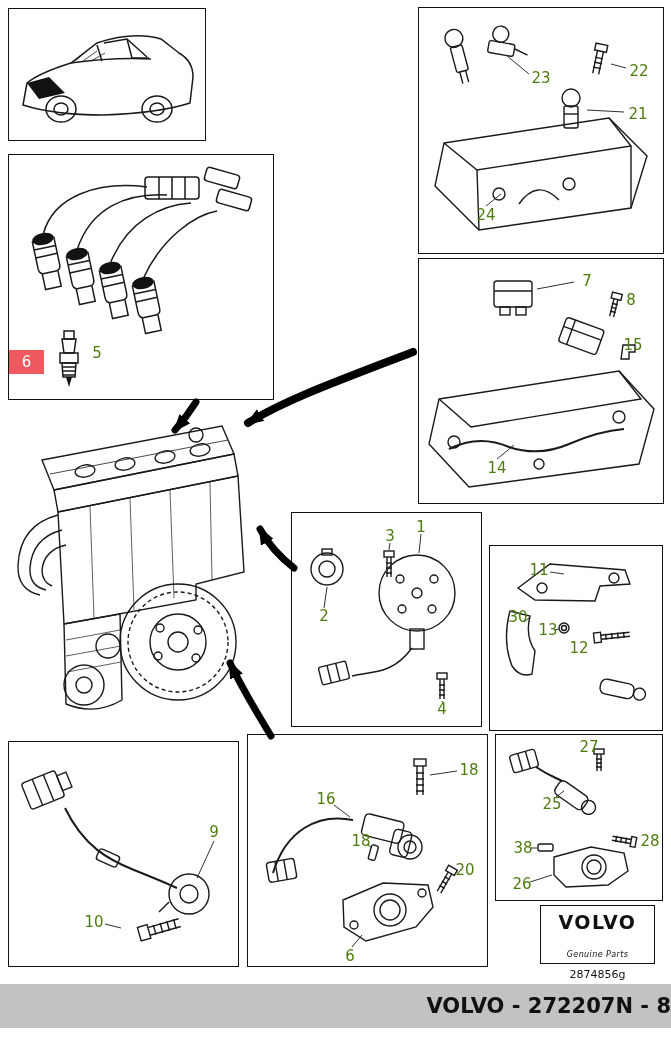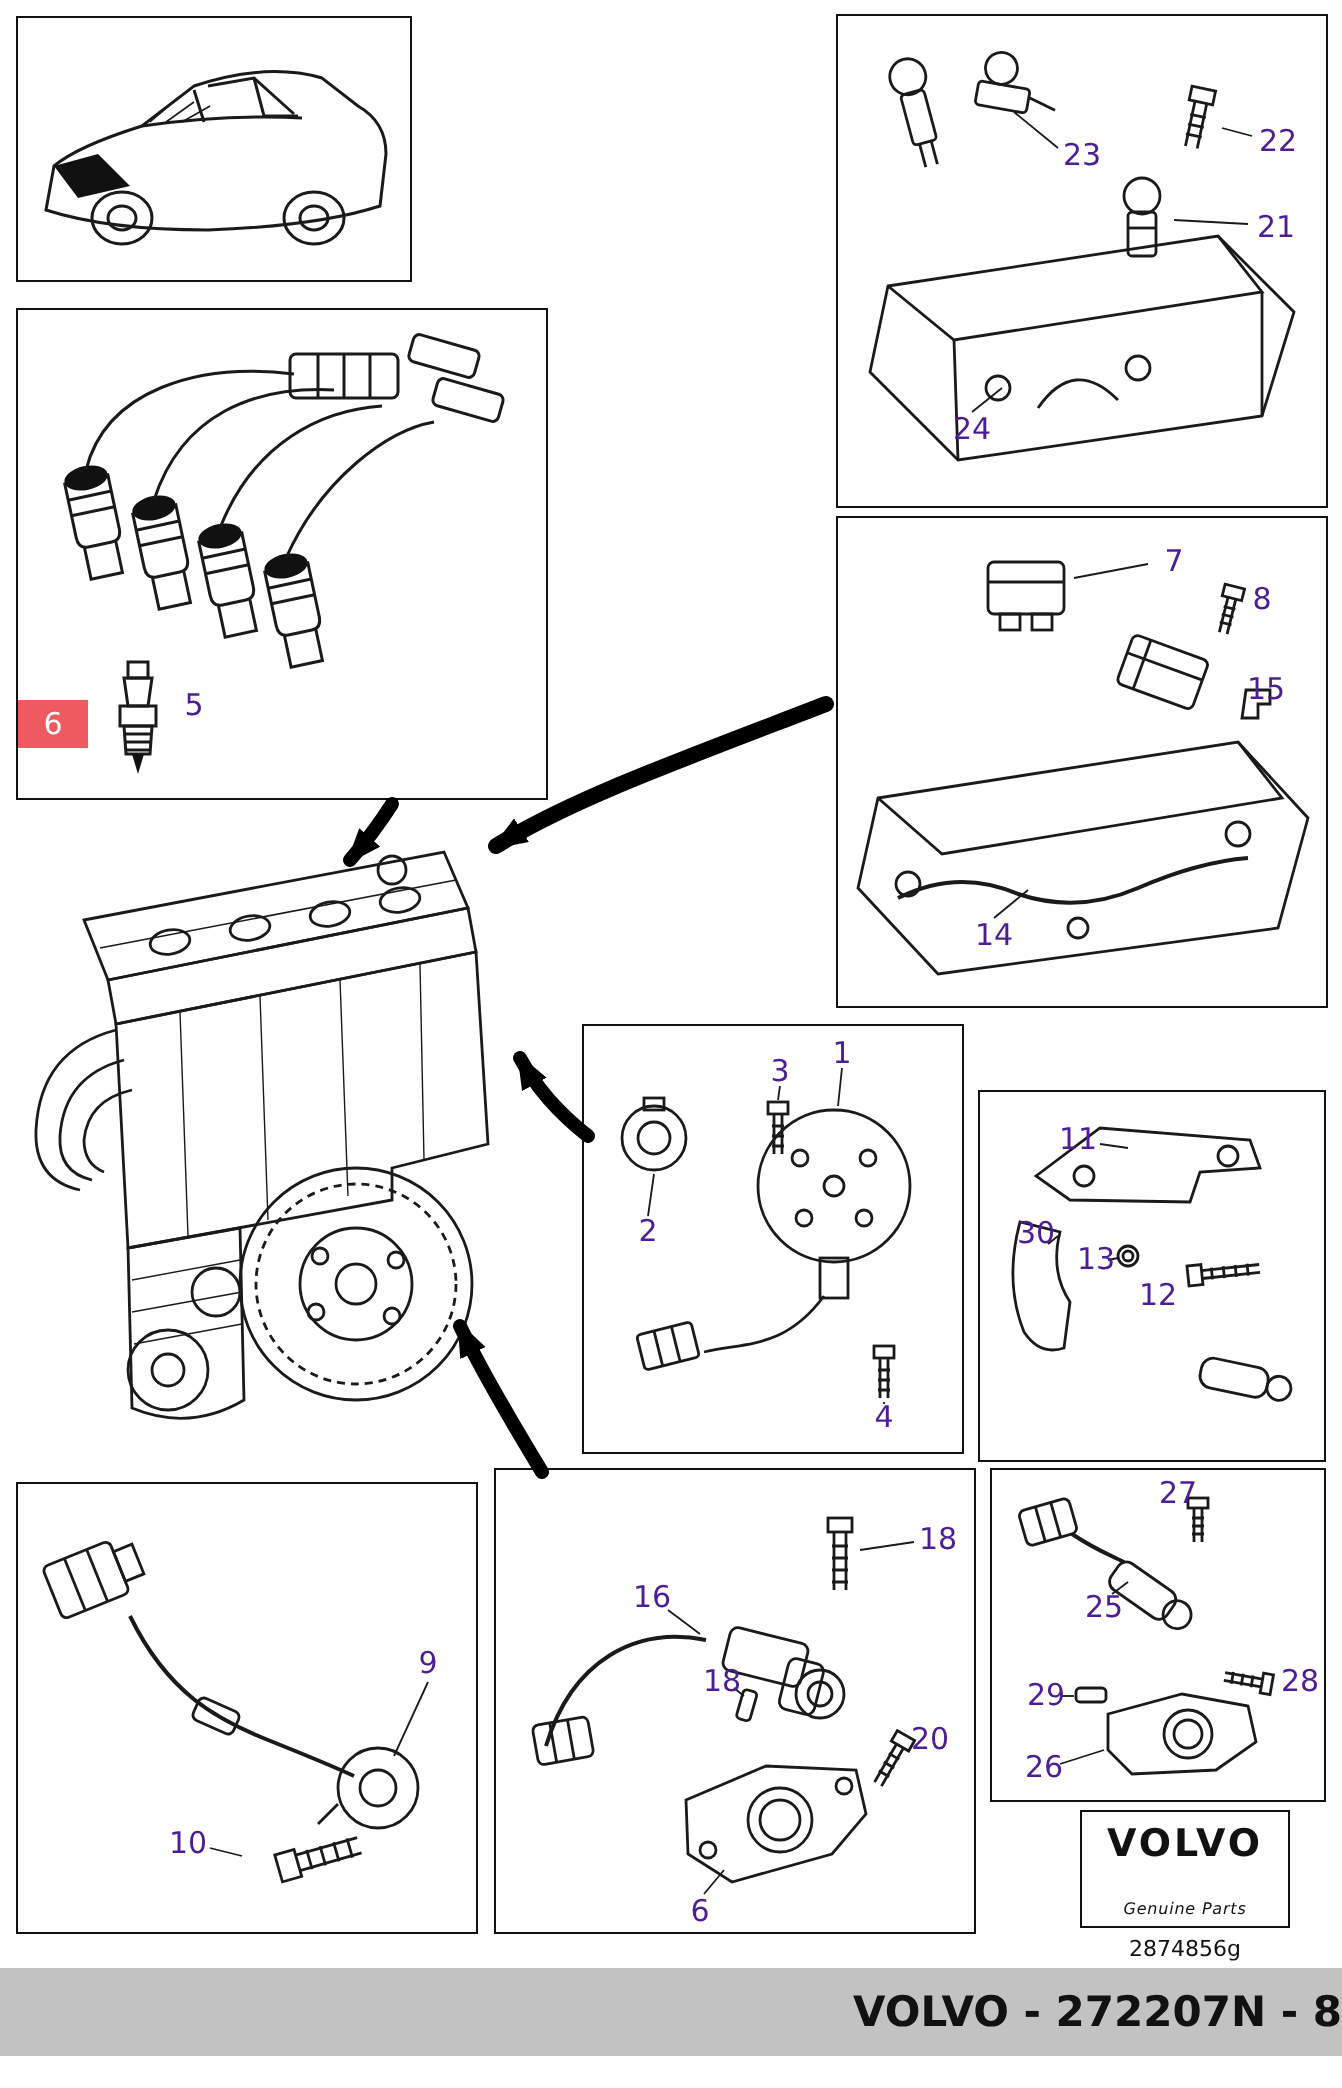--- a/index.html
+++ b/index.html
@@ -1,27 +1,27 @@
 <!DOCTYPE html>
 <html style="--highlight: #ee5a5f; --footer-bg: #c2c2c2;"><head>
 <meta charset="utf-8">
 <style>
   html,body{margin:0;padding:0;}
   #stage{position:relative;width:671px;height:1044px;background:#ffffff;overflow:hidden;
          font-family:"DejaVu Sans","Liberation Sans",sans-serif;color:#111;}
   .panel{position:absolute;border:1.5px solid #111;background:#fff;box-sizing:border-box;z-index:3;}
   .panel svg{position:absolute;left:0;top:0;display:block;}
-  .callout{position:absolute;transform:translate(-50%,-50%);font-size:15px;line-height:1;color:#4c1d95;z-index:7;}
+  .callout{position:absolute;transform:translate(-50%,-50%);font-size:15px;line-height:1;color:#4d7c0f;z-index:7;}
   .callout.hl{transform:translate(0,-50%);background:var(--highlight,#ee5a5f);color:#fff;
               width:35px;height:24px;display:flex;align-items:center;justify-content:center;}
   #engine-layer{position:absolute;left:0;top:340px;z-index:4;pointer-events:none;}
   .footer{position:absolute;left:0;top:984px;width:671px;height:44px;background:var(--footer-bg,#c2c2c2);
           display:flex;align-items:center;justify-content:flex-end;
           font-weight:bold;font-size:21px;z-index:8;}
-  .volvo-badge{position:absolute;left:540px;top:905px;width:105px;z-index:6;}
+  .volvo-badge{position:absolute;left:540px;top:905px;width:115px;z-index:6;}
   .badge-frame{border:1.5px solid #111;background:#fff;text-align:center;padding:5px 3px 4px;}
   .badge-brand{font-weight:bold;font-size:19px;letter-spacing:1.5px;}
   .badge-sub{font-size:8px;letter-spacing:.4px;margin-top:17px;font-style:italic;}
   .badge-code{text-align:center;font-size:11px;margin-top:4px;}
 </style>
 </head>
 <body>
 
 <div id="stage">
 
@@ -372,21 +372,21 @@
   <div class="callout" style="left:469px;top:770px">18</div>
   <div class="callout" style="left:465px;top:870px">20</div>
   <div class="callout" style="left:638px;top:114px">21</div>
   <div class="callout" style="left:639px;top:71px">22</div>
   <div class="callout" style="left:541px;top:78px">23</div>
   <div class="callout" style="left:486px;top:215px">24</div>
   <div class="callout" style="left:552px;top:804px">25</div>
   <div class="callout" style="left:522px;top:884px">26</div>
   <div class="callout" style="left:589px;top:747px">27</div>
   <div class="callout" style="left:650px;top:841px">28</div>
-  <div class="callout" style="left:523px;top:848px">29</div>
+  <div class="callout" style="left:523px;top:848px">38</div>
   <div class="callout" style="left:518px;top:617px">30</div>
 
   <div class="volvo-badge">
     <div class="badge-frame">
       <div class="badge-brand">VOLVO</div>
       <div class="badge-sub">Genuine Parts</div>
     </div>
     <div class="badge-code">2874856g</div>
   </div>
 

